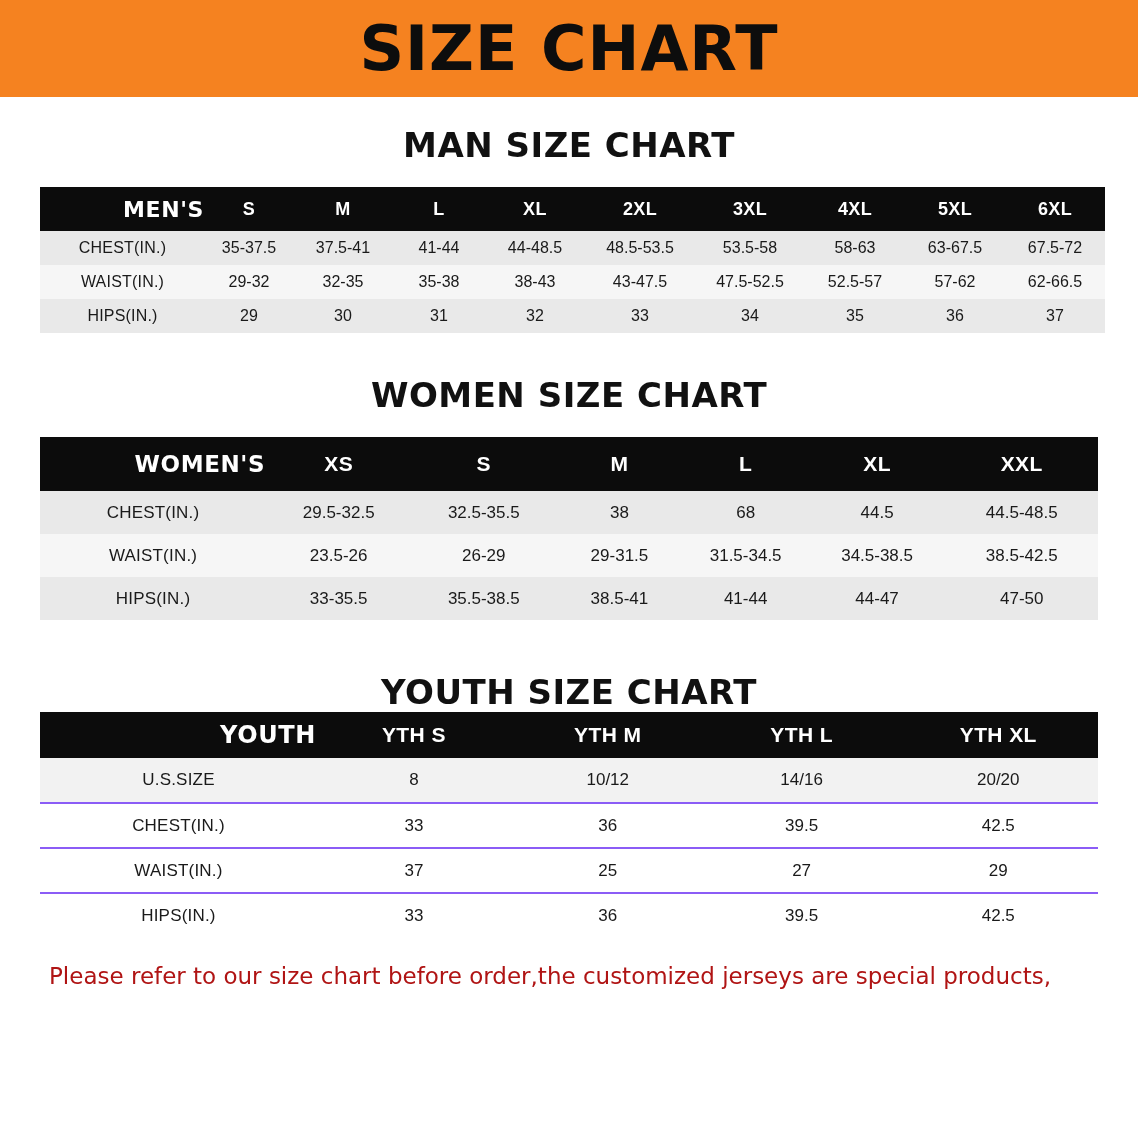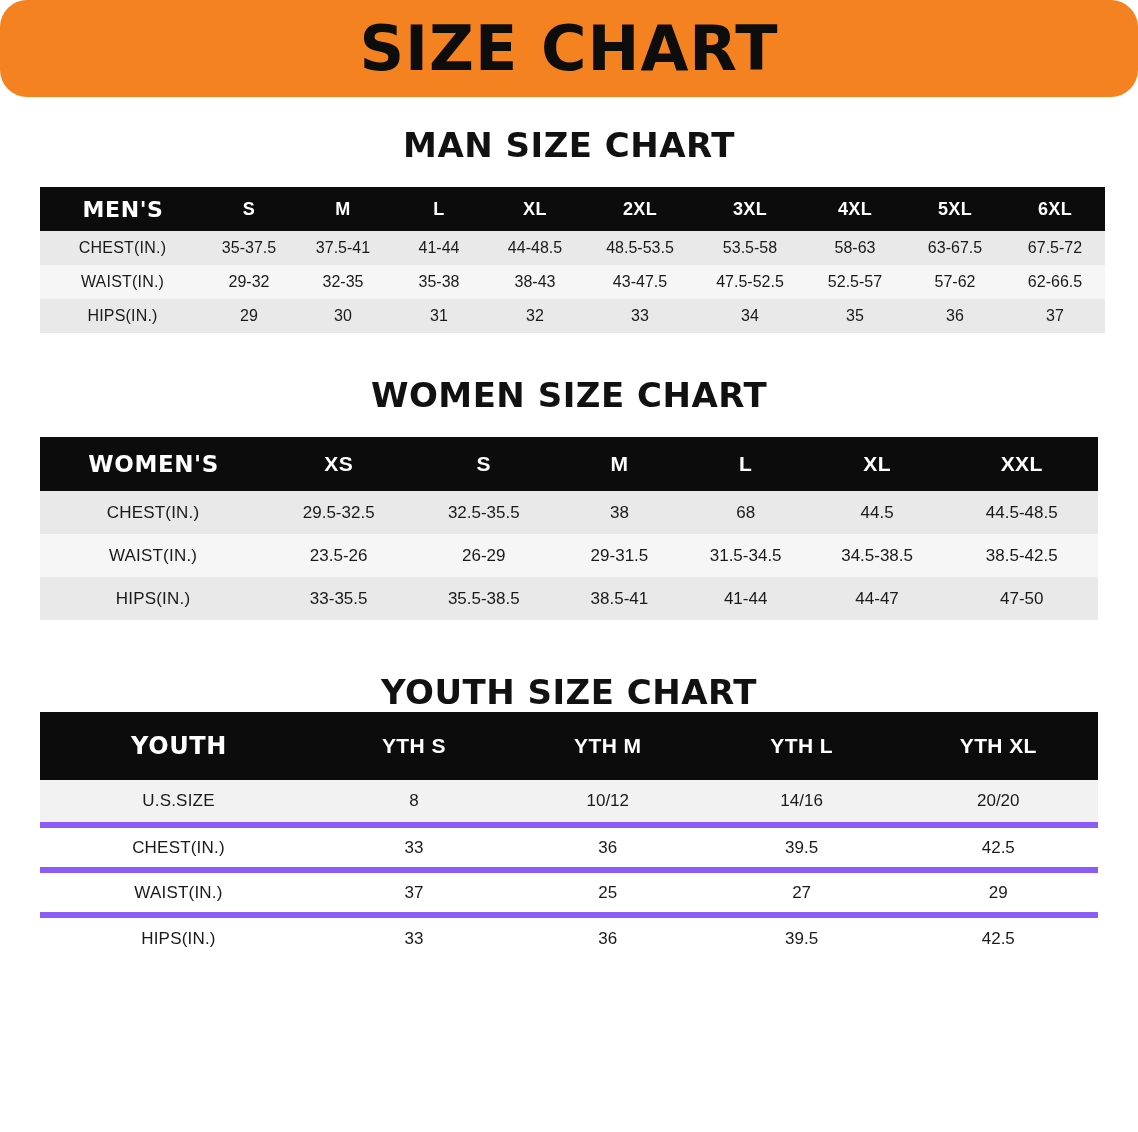--- a/index.html
+++ b/index.html
@@ -17,21 +17,20 @@
   }
 
   
   .banner {
     width: 100%;
     height: 97px;
     background: #f58220;
     display: flex;
     align-items: center;
     justify-content: center;
-    border-radius: 27px;
   }
   .banner-title {
     font-family: "DejaVu Sans", sans-serif;
     font-weight: 700;
     font-size: 62px;
     letter-spacing: 1px;
     color: #0d0d0d;
     line-height: 1;
   }
 
@@ -67,21 +66,21 @@
 
   
   thead tr { background: #0c0c0c; }
   thead th {
     color: #ffffff;
     font-size: 18px;
     font-weight: 700;
     letter-spacing: 0.4px;
   }
   thead th.rowlabel {
-    text-align: center;
+    text-align: right;
     font-family: "DejaVu Sans", sans-serif;
     font-size: 22px;
     font-weight: 700;
     padding-left: 2px;
     letter-spacing: 0.6px;
   }
 
   td.rowlabel {
     font-size: 16px;
     color: #1a1a1a;
@@ -99,25 +98,25 @@
   .chart-men tbody tr:nth-child(even) { background: #f6f6f6; }
 
   .chart-women thead th { height: 54px; font-size: 21px; }
   .chart-women thead th.rowlabel { font-size: 23px; }
   .chart-women tbody tr { height: 43px; }
   .chart-women tbody td { font-size: 17px; }
   .chart-women tbody tr:nth-child(odd)  { background: #e9e9e9; }
   .chart-women tbody tr:nth-child(even) { background: #f6f6f6; }
 
   
-  .chart-youth thead th { height: 68px; font-size: 21px; }
+  .chart-youth thead th { height: 46px; font-size: 21px; }
   .chart-youth thead th.rowlabel { font-size: 24px; }
   .chart-youth tbody tr { height: 45px; background: #ffffff; }
   .chart-youth tbody tr:first-child { background: #f2f2f2; }
-  .chart-youth tbody td { font-size: 17px; border-bottom: 6px solid #8b5cf6; }
+  .chart-youth tbody td { font-size: 17px; border-bottom: 2px solid #8b5cf6; }
   .chart-youth tbody tr:last-child td { border-bottom: none; }
 
   
   .note {
     width: 1040px;
     margin: 22px auto 0 auto;
     color: #b01414;
     font-family: "DejaVu Sans", sans-serif;
     font-size: 23px;
     line-height: 1.45;
@@ -303,13 +302,14 @@
         <td>33</td>
         <td>36</td>
         <td>39.5</td>
         <td>42.5</td>
       </tr>
     </tbody>
   </table>
 </div>
 
 <div class="note">
+  <span>Please refer to our size chart before order,the customized jerseys are special products,</span>
 </div>
 
 </body></html>

